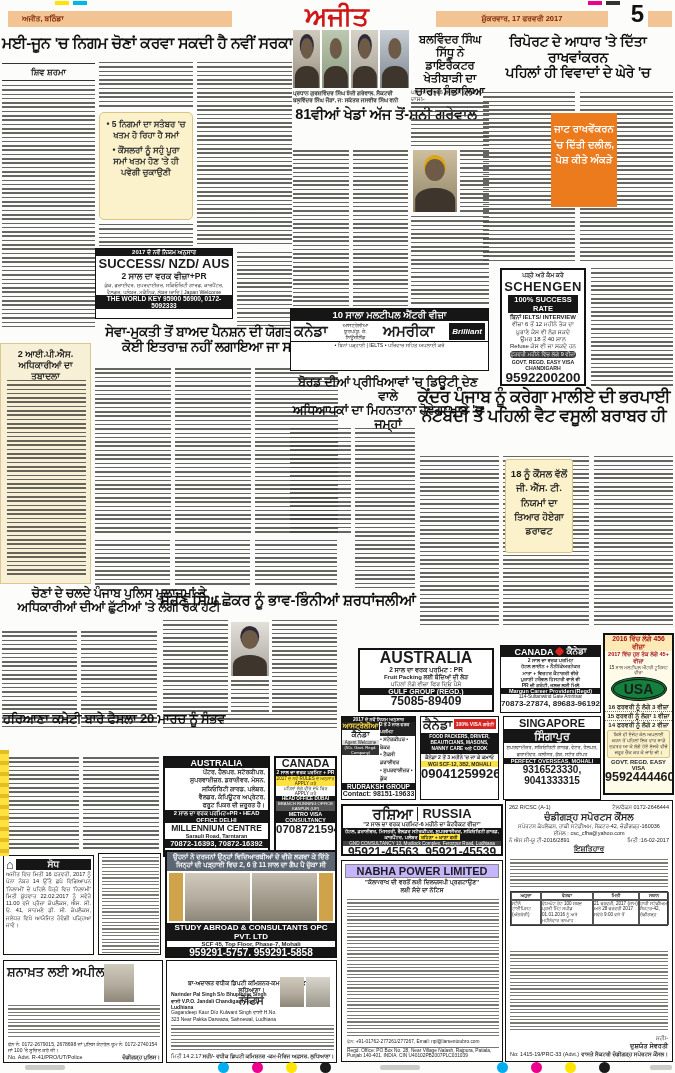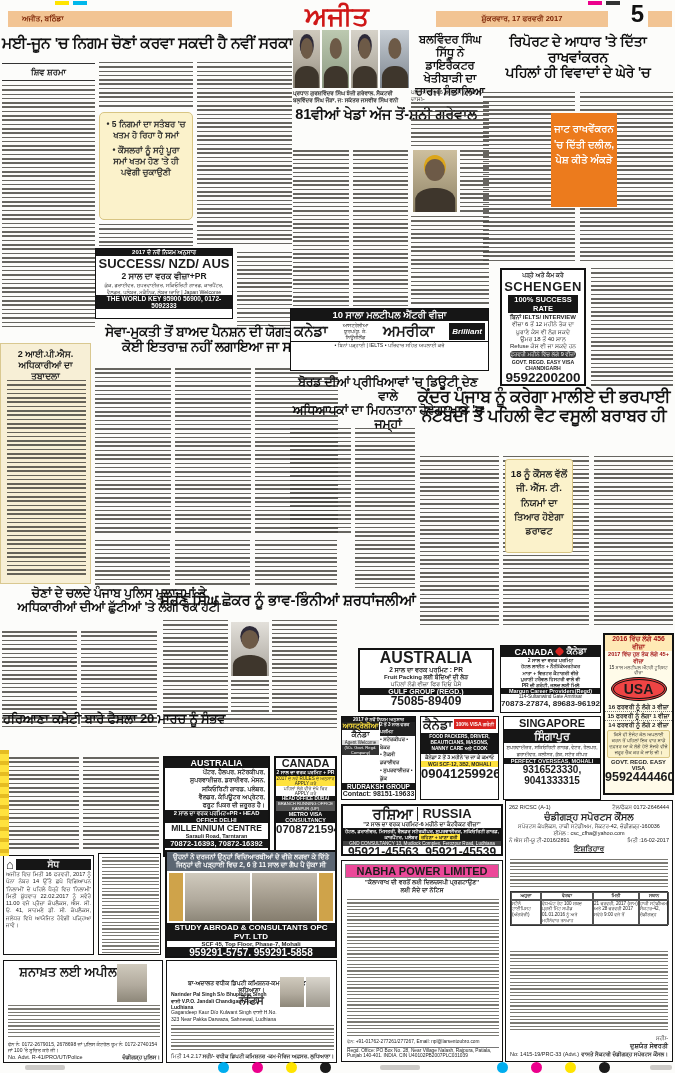--- a/index.html
+++ b/index.html
@@ -218,21 +218,21 @@
   </div>
   <div class="bar" style="font-size:5.5px"><span>Margun Career Providers(Regd)</span></div>
   <div style="font-size:4.8px"><span>114-Sultanwind Gate Amritsar</span></div>
   <div style="font-size:8px;font-weight:800"><span>70873-27874, 89683-96192</span></div>
 </div>
 
 <div class="adbox" style="left:603px;top:633px;width:71px;height:162px;border-width:2px;background:#fffbe9">
   <div style="font-size:6.8px;font-weight:800;color:#a21212;background:#ffe9b5"><span>2016 ਵਿੱਚ ਲੱਗੇ 456 ਵੀਜ਼ਾ</span></div>
   <div style="font-size:5.6px;font-weight:800;color:#a21212"><span>2017 ਵਿੱਚ ਹੁਣ ਤੱਕ ਲੱਗੇ 45+ ਵੀਜ਼ਾ</span></div>
   <div style="font-size:4.6px"><span>15 ਸਾਲ ਮਲਟੀਪਲ ਐਂਟਰੀ ਟੂਰਿਸਟ ਵੀਜ਼ਾ</span></div>
-  <div style="margin:2px auto;width:56px;height:24px;border:3px double #111;border-radius:50%;font-size:14px;font-weight:800;line-height:19px;background:#ef4444"><span>USA</span></div>
+  <div style="margin:2px auto;width:56px;height:24px;border:3px double #111;border-radius:50%;font-size:14px;font-weight:800;line-height:19px;background:#15803d"><span>USA</span></div>
   <div style="font-size:6.2px;font-weight:700;border-bottom:1px dotted #777"><span>16 ਫਰਵਰੀ ਨੂੰ ਲੱਗੇ 3 ਵੀਜ਼ਾ</span></div>
   <div style="font-size:6.2px;font-weight:700;border-bottom:1px dotted #777"><span>15 ਫਰਵਰੀ ਨੂੰ ਲੱਗਾ 1 ਵੀਜ਼ਾ</span></div>
   <div style="font-size:6.2px;font-weight:700"><span>14 ਫਰਵਰੀ ਨੂੰ ਲੱਗੇ 2 ਵੀਜ਼ਾ</span></div>
   <div class="ybox" style="position:static;margin:1px 2px;font-size:4.8px;line-height:1.25;padding:1px;border-radius:2px;text-align:center"><span>ਕਿਸੇ ਵੀ ਏਜੰਟ ਕੋਲ ਅਪਲਾਈ ਕਰਨ ਤੋਂ ਪਹਿਲਾਂ ਇਕ ਵਾਰ ਸਾਡੇ ਦਫ਼ਤਰ ਆ ਕੇ ਲੱਗੇ ਹੋਏ ਸੱਜਰੇ ਵੀਜ਼ੇ ਜ਼ਰੂਰ ਚੈੱਕ ਕਰ ਕੇ ਜਾਓ ਜੀ।</span></div>
   <div style="font-size:5.8px;font-weight:800"><span>GOVT. REGD. EASY VISA</span></div>
   <div style="font-size:12.5px;font-weight:800;line-height:1"><span>9592444460</span></div>
 </div>
 
 <div class="adbox" style="left:341px;top:716px;width:75px;height:84px">
   <div class="bar" style="font-size:4.8px"><span>2017 ਦੇ ਨਵੇਂ ਨਿਯਮ ਅਨੁਸਾਰ</span></div>
@@ -340,21 +340,21 @@
     <div>ਸਹੀ/-</div>
     <div style="font-weight:700;font-size:6.5px"><span>ਦੁਸ਼ਯੰਤ ਸੇਵਰਤੀ</span></div>
   </div>
   <div class="abs" style="left:4px;top:250px;width:158px;display:flex;justify-content:space-between">
     <span>No: 1415-19/PRC-33 (Advt.)</span>
     <span style="font-weight:700">ਵਾਸਤੇ ਸੈਕਟਰੀ ਚੰਡੀਗੜ੍ਹ ਸਪੋਰਟਸ ਕੌਂਸਲ।</span>
   </div>
 </div>
 
 <div class="notice" style="left:341px;top:860px;width:162px;height:202px;padding:3px;text-align:center">
-  <div style="font-size:11px;font-weight:800;background:#ec4899;border:1px solid #888"><span>NABHA POWER LIMITED</span></div>
+  <div style="font-size:11px;font-weight:800;background:#c4b5fd;border:1px solid #888"><span>NABHA POWER LIMITED</span></div>
   <div style="font-size:6.2px;font-weight:700"><span>''ਕੋਲਾ/ਰਾਖ ਦੀ ਵਰਤੋਂ ਲਈ ਦਿਲਚਸਪੀ ਪ੍ਰਗਟਾਉਣ''</span></div>
   <div style="font-size:6.2px;font-weight:700"><span>ਲਈ ਸੱਦੇ ਦਾ ਨੋਟਿਸ</span></div>
   <div class="gkl" style="left:5px;top:38px;width:152px;height:138px"></div>
   <div class="abs" style="left:5px;top:178px;width:152px;font-size:4.8px;text-align:left"><span>ਫੋਨ: +91-01762-277261/277267, Email: npl@larsentoubro.com</span></div>
   <div class="abs" style="left:5px;top:186px;width:152px;font-size:4.8px;text-align:left;border-top:.5px solid #777"><span>Regd. Office: PO Box No. 28, Near Village Nalash, Rajpura, Patiala, Punjab 140-401. INDIA. CIN U40102PB2007PLC031039</span></div>
 </div>
 
 <div class="notice" style="left:3px;top:855px;width:91px;height:100px;padding:2px">
   <div style="display:flex;align-items:center;gap:2px">
     <span style="font-size:13px;line-height:1">⌂</span>
@@ -374,21 +374,21 @@
     <span class="ph" style="position:static;flex:1;height:100%"></span>
     <span class="ph" style="position:static;flex:1;height:100%;background:linear-gradient(180deg,#c4bcae,#857d6e)"></span>
     <span style="width:14px;background:#cfa34a;font-size:4px;color:#fff"></span>
   </div>
   <div class="bar" style="font-size:8px"><span>STUDY ABROAD &amp; CONSULTANTS OPC PVT. LTD</span></div>
   <div style="font-size:6px;font-weight:700"><span>SCF 45, Top Floor, Phase-7, Mohali</span></div>
   <div class="bar" style="font-size:10px"><span>959291-5757, 959291-5858</span></div>
 </div>
 
 <div class="notice" style="left:3px;top:960px;width:160px;height:103px;padding:3px">
-  <div style="display:flex;justify-content:center">
+  <div style="display:flex;justify-content:flex-start">
     <span style="font-size:13px;font-weight:800"><span>ਸ਼ਨਾਖ਼ਤ ਲਈ ਅਪੀਲ</span></span>
     <span class="ph" style="position:static;width:30px;height:38px"></span>
   </div>
   <div class="gkl" style="left:4px;top:44px;width:152px;height:34px"></div>
   <div class="abs" style="left:4px;top:80px;width:152px;font-size:5px;line-height:1.25"><span>ਫੋਨ ਨੰ: 0172-2679015, 2678698 ਜਾਂ ਪੁਲਿਸ ਕੰਟਰੋਲ ਰੂਮ ਨੰ: 0172-2740154 ਜਾਂ 100 'ਤੇ ਸੂਚਿਤ ਕਰੋ ਜੀ।</span></div>
   <div class="abs" style="left:4px;top:93px;width:152px;display:flex;justify-content:space-between;font-size:5.5px">
     <span>No. Advt. R-41/PRO/UT/Police</span>
     <span style="font-weight:700">ਚੰਡੀਗੜ੍ਹ ਪੁਲਿਸ।</span>
   </div>
 </div>

